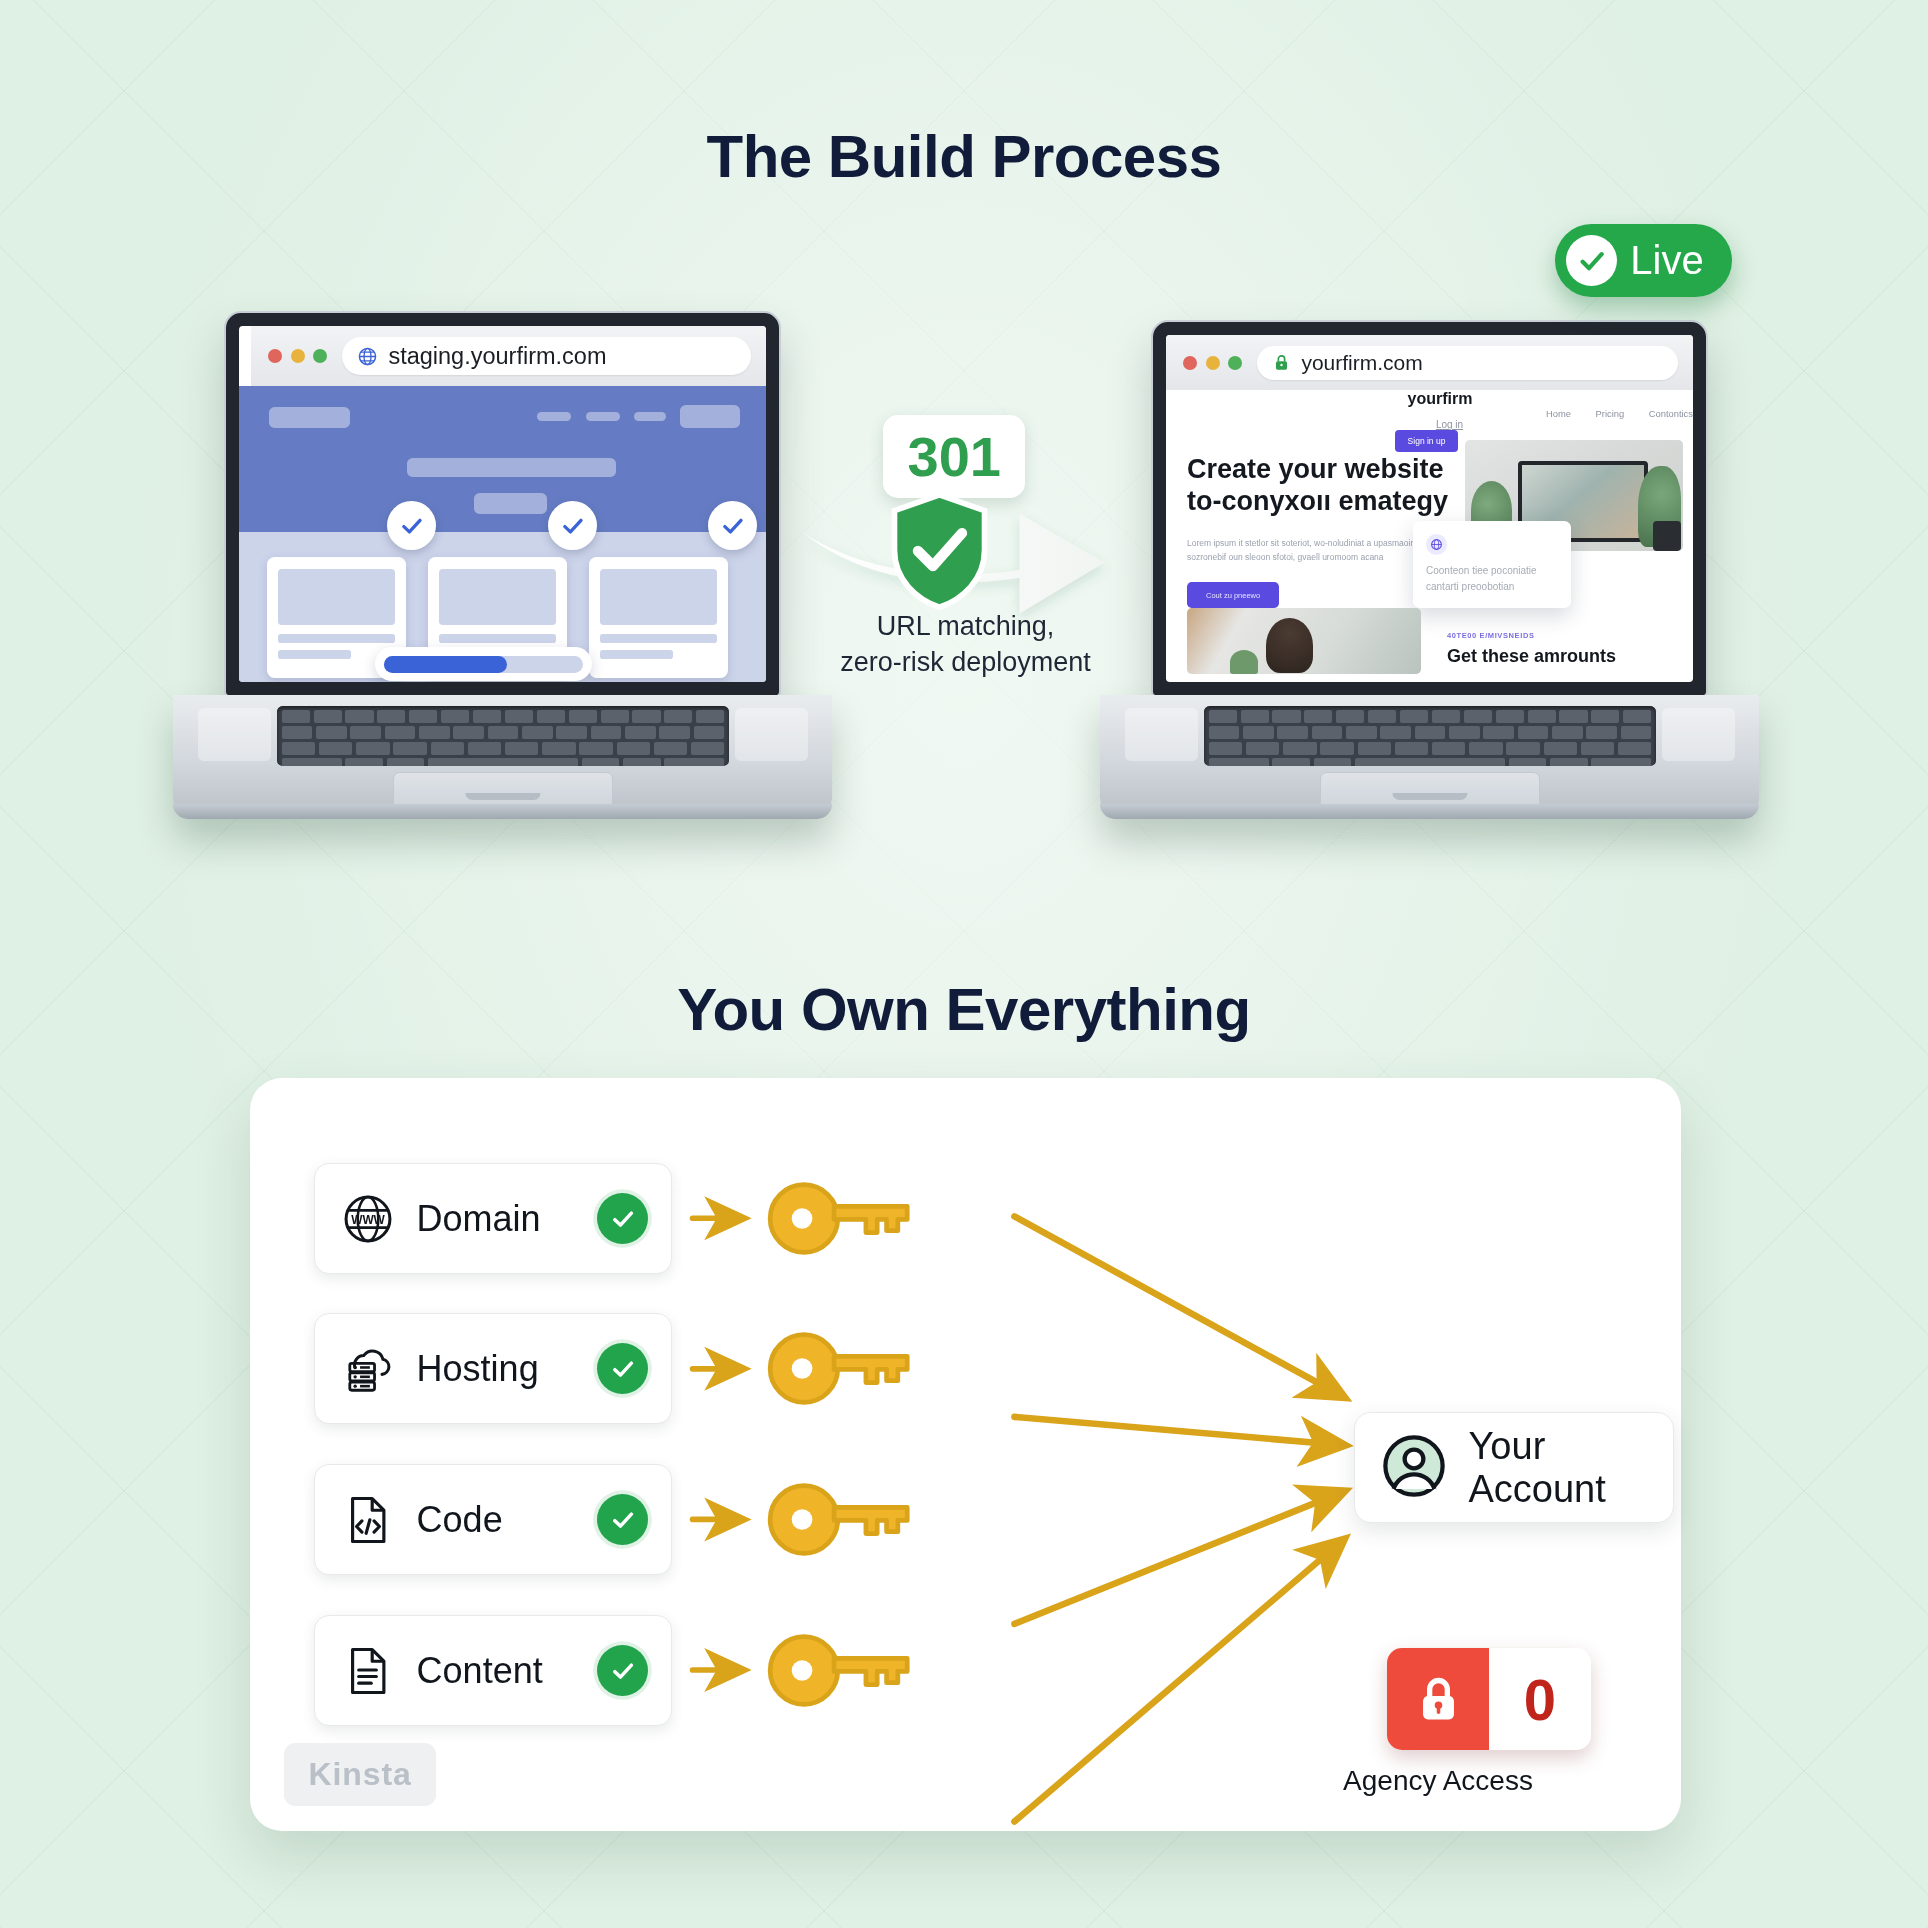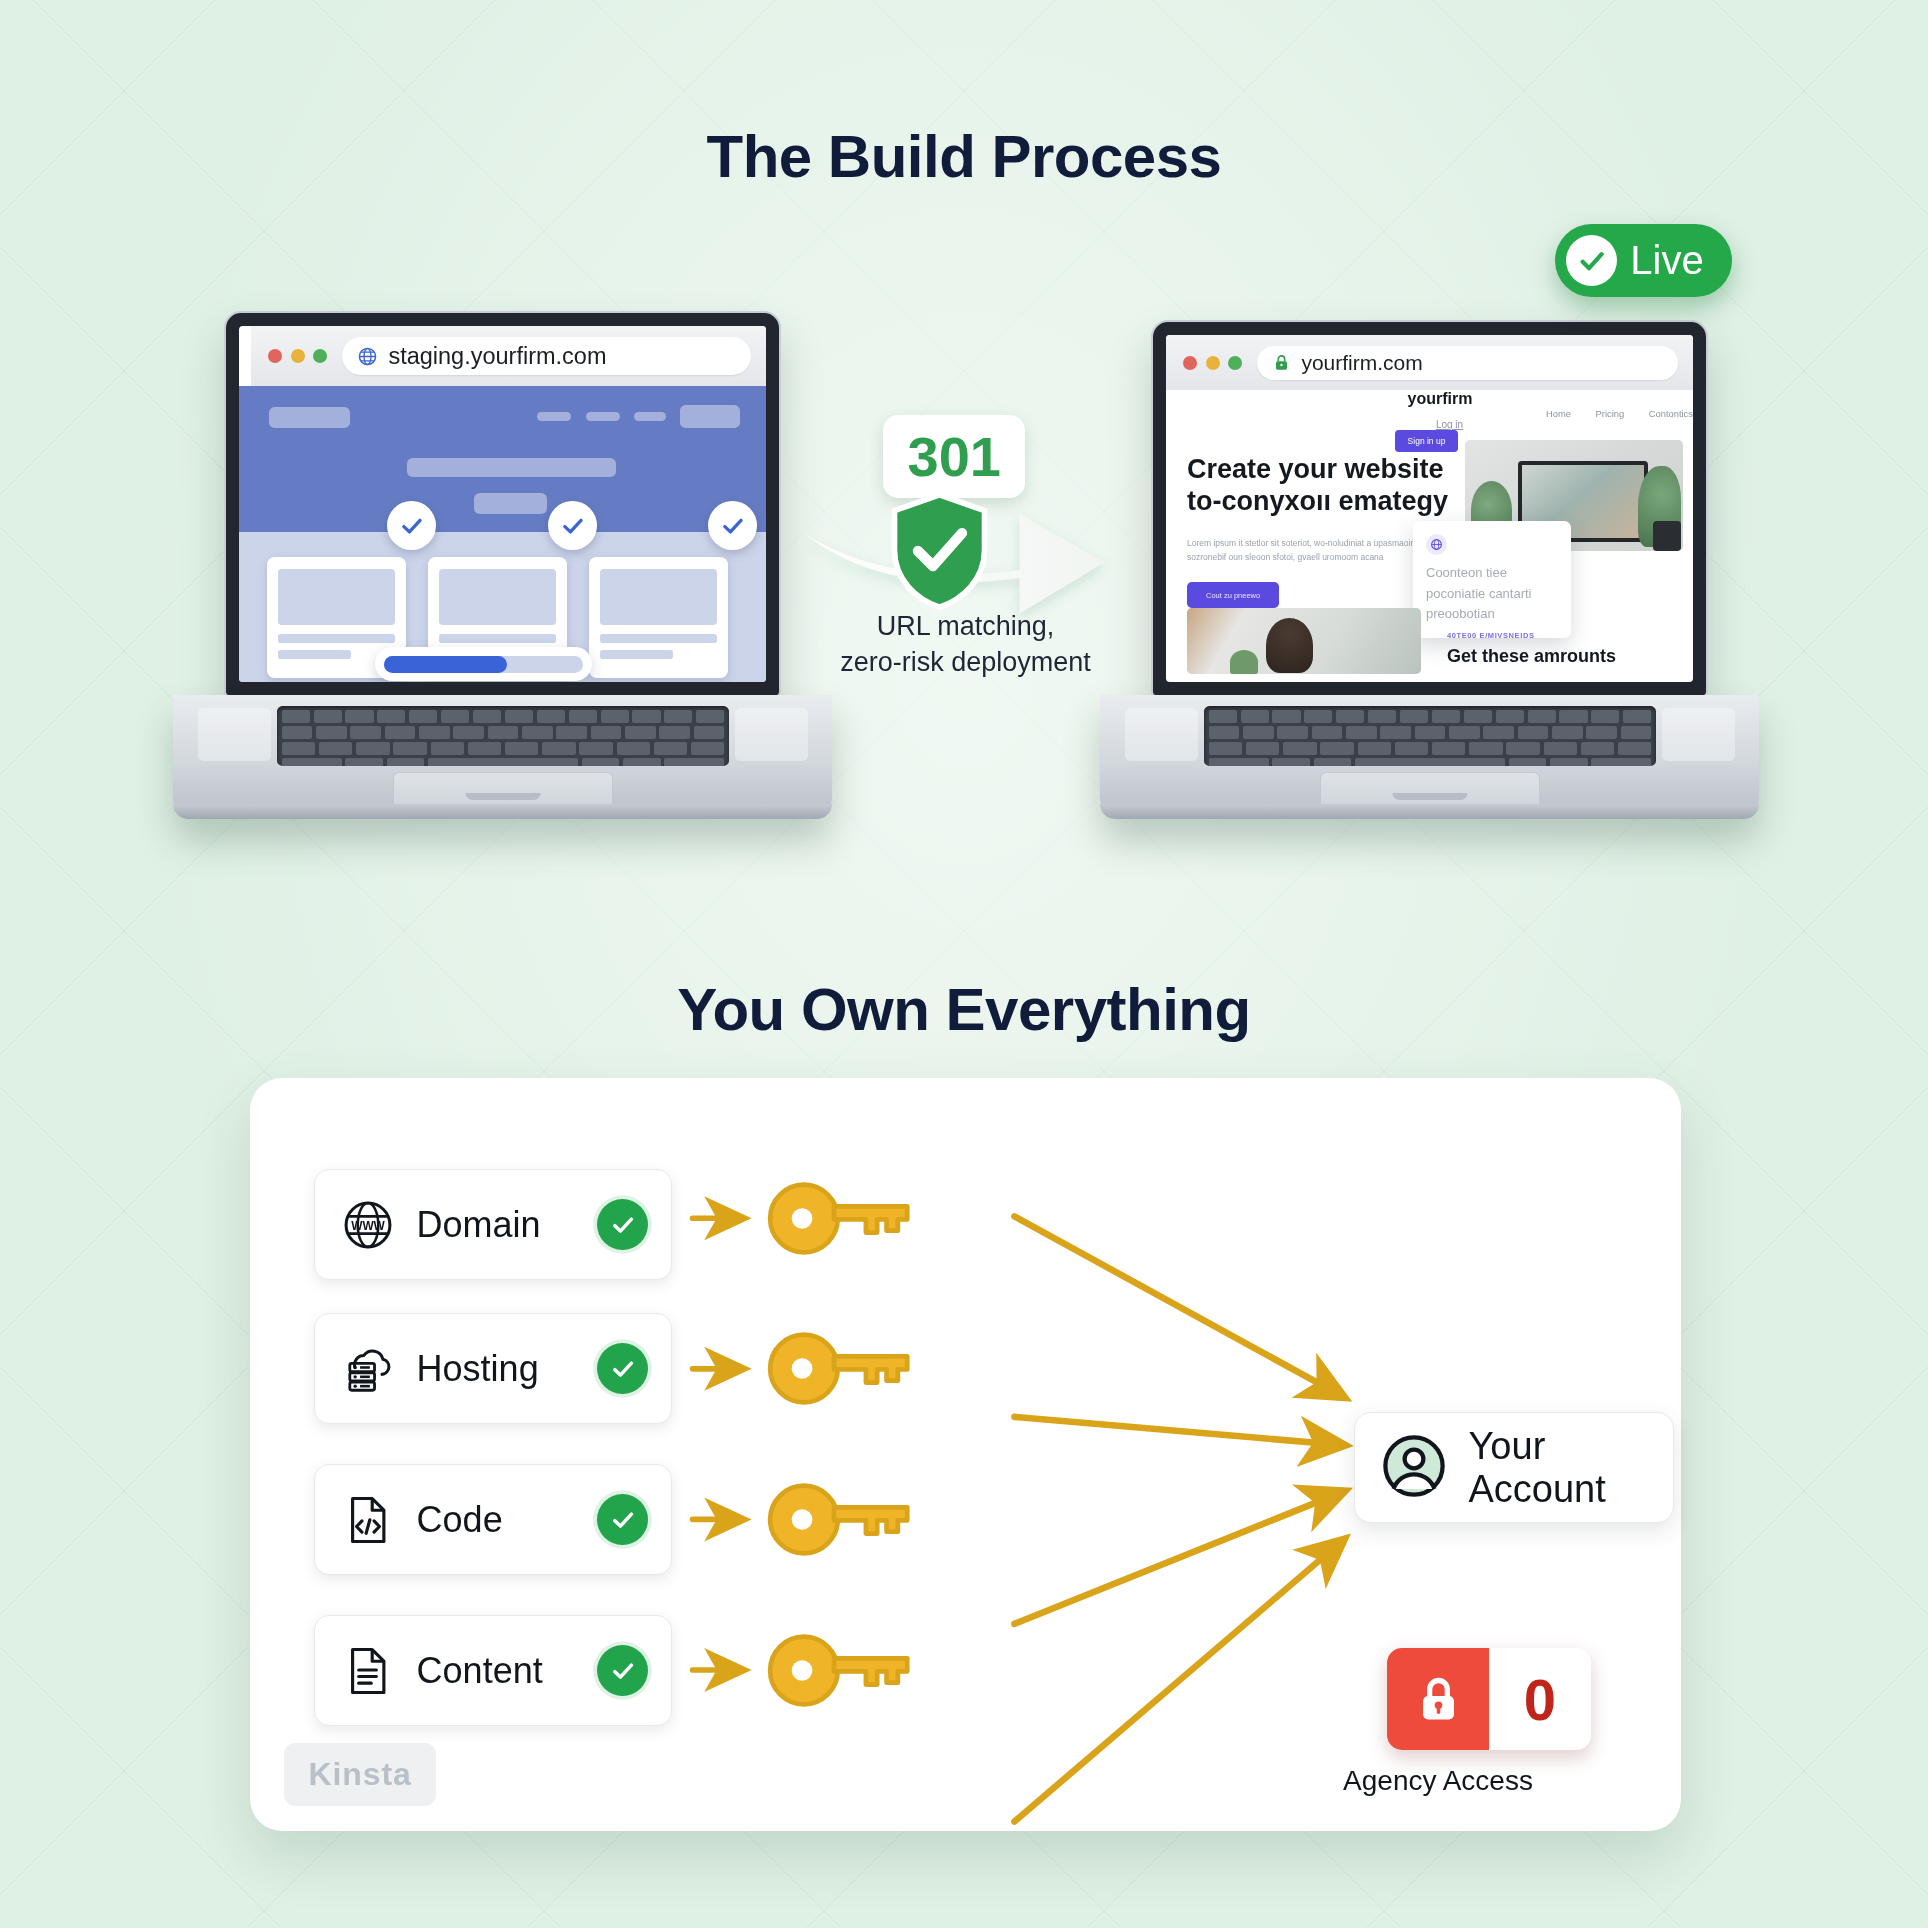--- a/index.html
+++ b/index.html
@@ -124,21 +124,21 @@
   .hero-p{position:absolute;font-size:8.5px;color:#9aa0ad;line-height:1.6;width:264px;}
   .hero-btn{position:absolute;background:#5b4ae0;color:#e7e3ff;font-size:7.5px;
             padding:8.5px 19px;border-radius:4.7px;}
   .photo{position:absolute;border-radius:4.7px;overflow:hidden;}
   .float-card{
     position:absolute;background:#fff;border-radius:6.6px;
     box-shadow:0 7.5px 21px rgba(40,50,70,.18);padding:13px;
   }
   .fc-ico{width:21px;height:21px;border-radius:50%;background:#eceaff;
           display:flex;align-items:center;justify-content:center;}
-  .fc-tx{font-size:13px;color:#a6abb6;line-height:1.6;margin-top:7.5px;}
+  .fc-tx{font-size:10px;color:#a6abb6;line-height:1.6;margin-top:7.5px;}
   .sect-kicker{position:absolute;font-size:7.5px;font-weight:bold;color:#7b6fe0;letter-spacing:0.6px;}
   .sect-h{position:absolute;font-size:18px;font-weight:bold;color:#14181f;}
 
   
   .live-pill{
     position:absolute;background:#24a84a;border-radius:41px;height:73px;
     display:flex;align-items:center;padding:0 28px 0 11.3px;gap:13px;
     box-shadow:0 11.3px 24.5px rgba(25,120,55,.34);
   }
   .live-pill .tick{
@@ -540,21 +540,21 @@
         </marker>
       </defs>
       <g stroke="#d9a31a" stroke-width="7" fill="none" marker-end="url(#yarrow)" stroke-linecap="round">
         <path d="M812,147 L1160,338"></path>
         <path d="M812,360 L1160,390"></path>
         <path d="M812,580 L1160,440"></path>
         <path d="M812,790 L1160,492"></path>
       </g>
     </svg>
 
-    <div class="item" style="left:64px;top:91px;">
+    <div class="item" style="left:64px;top:85px;">
       <span class="ico">
         <svg width="56" height="56" viewBox="0 0 24 24">
           <circle cx="12" cy="12" r="9.4" fill="none" stroke="#11161d" stroke-width="1.3"></circle>
           <ellipse cx="12" cy="12" rx="4.4" ry="9.4" fill="none" stroke="#11161d" stroke-width="1.1"></ellipse>
           <line x1="3.1" y1="8.3" x2="20.9" y2="8.3" stroke="#11161d" stroke-width="1.1"></line>
           <line x1="3.1" y1="15.7" x2="20.9" y2="15.7" stroke="#11161d" stroke-width="1.1"></line>
           <text x="12" y="14.1" font-size="5.1" font-family="Liberation Sans, sans-serif" font-weight="bold" text-anchor="middle" fill="#11161d">WWW</text>
         </svg>
       </span>
       <span class="lab">Domain</span>

